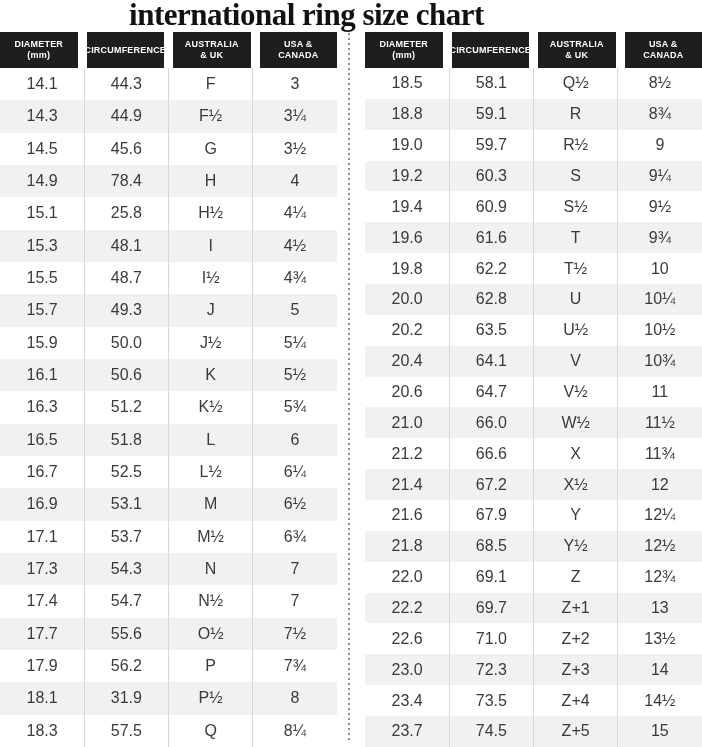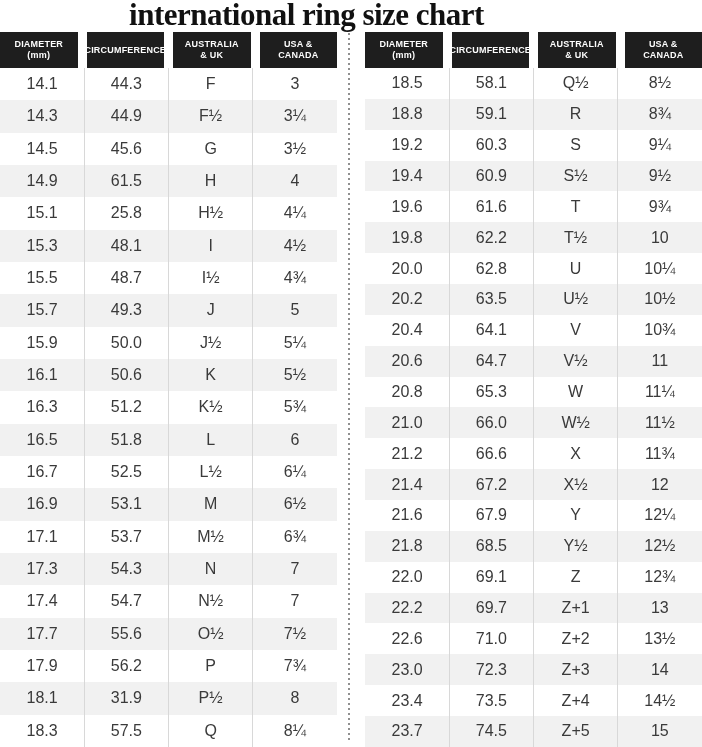--- a/index.html
+++ b/index.html
@@ -110,21 +110,21 @@
           <div class="td">3¼</div>
         </div>
         <div class="tr">
           <div class="td">14.5</div>
           <div class="td">45.6</div>
           <div class="td">G</div>
           <div class="td">3½</div>
         </div>
         <div class="tr">
           <div class="td">14.9</div>
-          <div class="td">61.5</div>
+          <div class="td">78.4</div>
           <div class="td">H</div>
           <div class="td">4</div>
         </div>
         <div class="tr">
           <div class="td">15.1</div>
           <div class="td">25.8</div>
           <div class="td">H½</div>
           <div class="td">4¼</div>
         </div>
         <div class="tr">
@@ -259,20 +259,26 @@
           <div class="td">Q½</div>
           <div class="td">8½</div>
         </div>
         <div class="tr">
           <div class="td">18.8</div>
           <div class="td">59.1</div>
           <div class="td">R</div>
           <div class="td">8¾</div>
         </div>
         <div class="tr">
+          <div class="td">19.0</div>
+          <div class="td">59.7</div>
+          <div class="td">R½</div>
+          <div class="td">9</div>
+        </div>
+        <div class="tr">
           <div class="td">19.2</div>
           <div class="td">60.3</div>
           <div class="td">S</div>
           <div class="td">9¼</div>
         </div>
         <div class="tr">
           <div class="td">19.4</div>
           <div class="td">60.9</div>
           <div class="td">S½</div>
           <div class="td">9½</div>
@@ -305,26 +311,20 @@
           <div class="td">20.4</div>
           <div class="td">64.1</div>
           <div class="td">V</div>
           <div class="td">10¾</div>
         </div>
         <div class="tr">
           <div class="td">20.6</div>
           <div class="td">64.7</div>
           <div class="td">V½</div>
           <div class="td">11</div>
-        </div>
-        <div class="tr">
-          <div class="td">20.8</div>
-          <div class="td">65.3</div>
-          <div class="td">W</div>
-          <div class="td">11¼</div>
         </div>
         <div class="tr">
           <div class="td">21.0</div>
           <div class="td">66.0</div>
           <div class="td">W½</div>
           <div class="td">11½</div>
         </div>
         <div class="tr">
           <div class="td">21.2</div>
           <div class="td">66.6</div>

